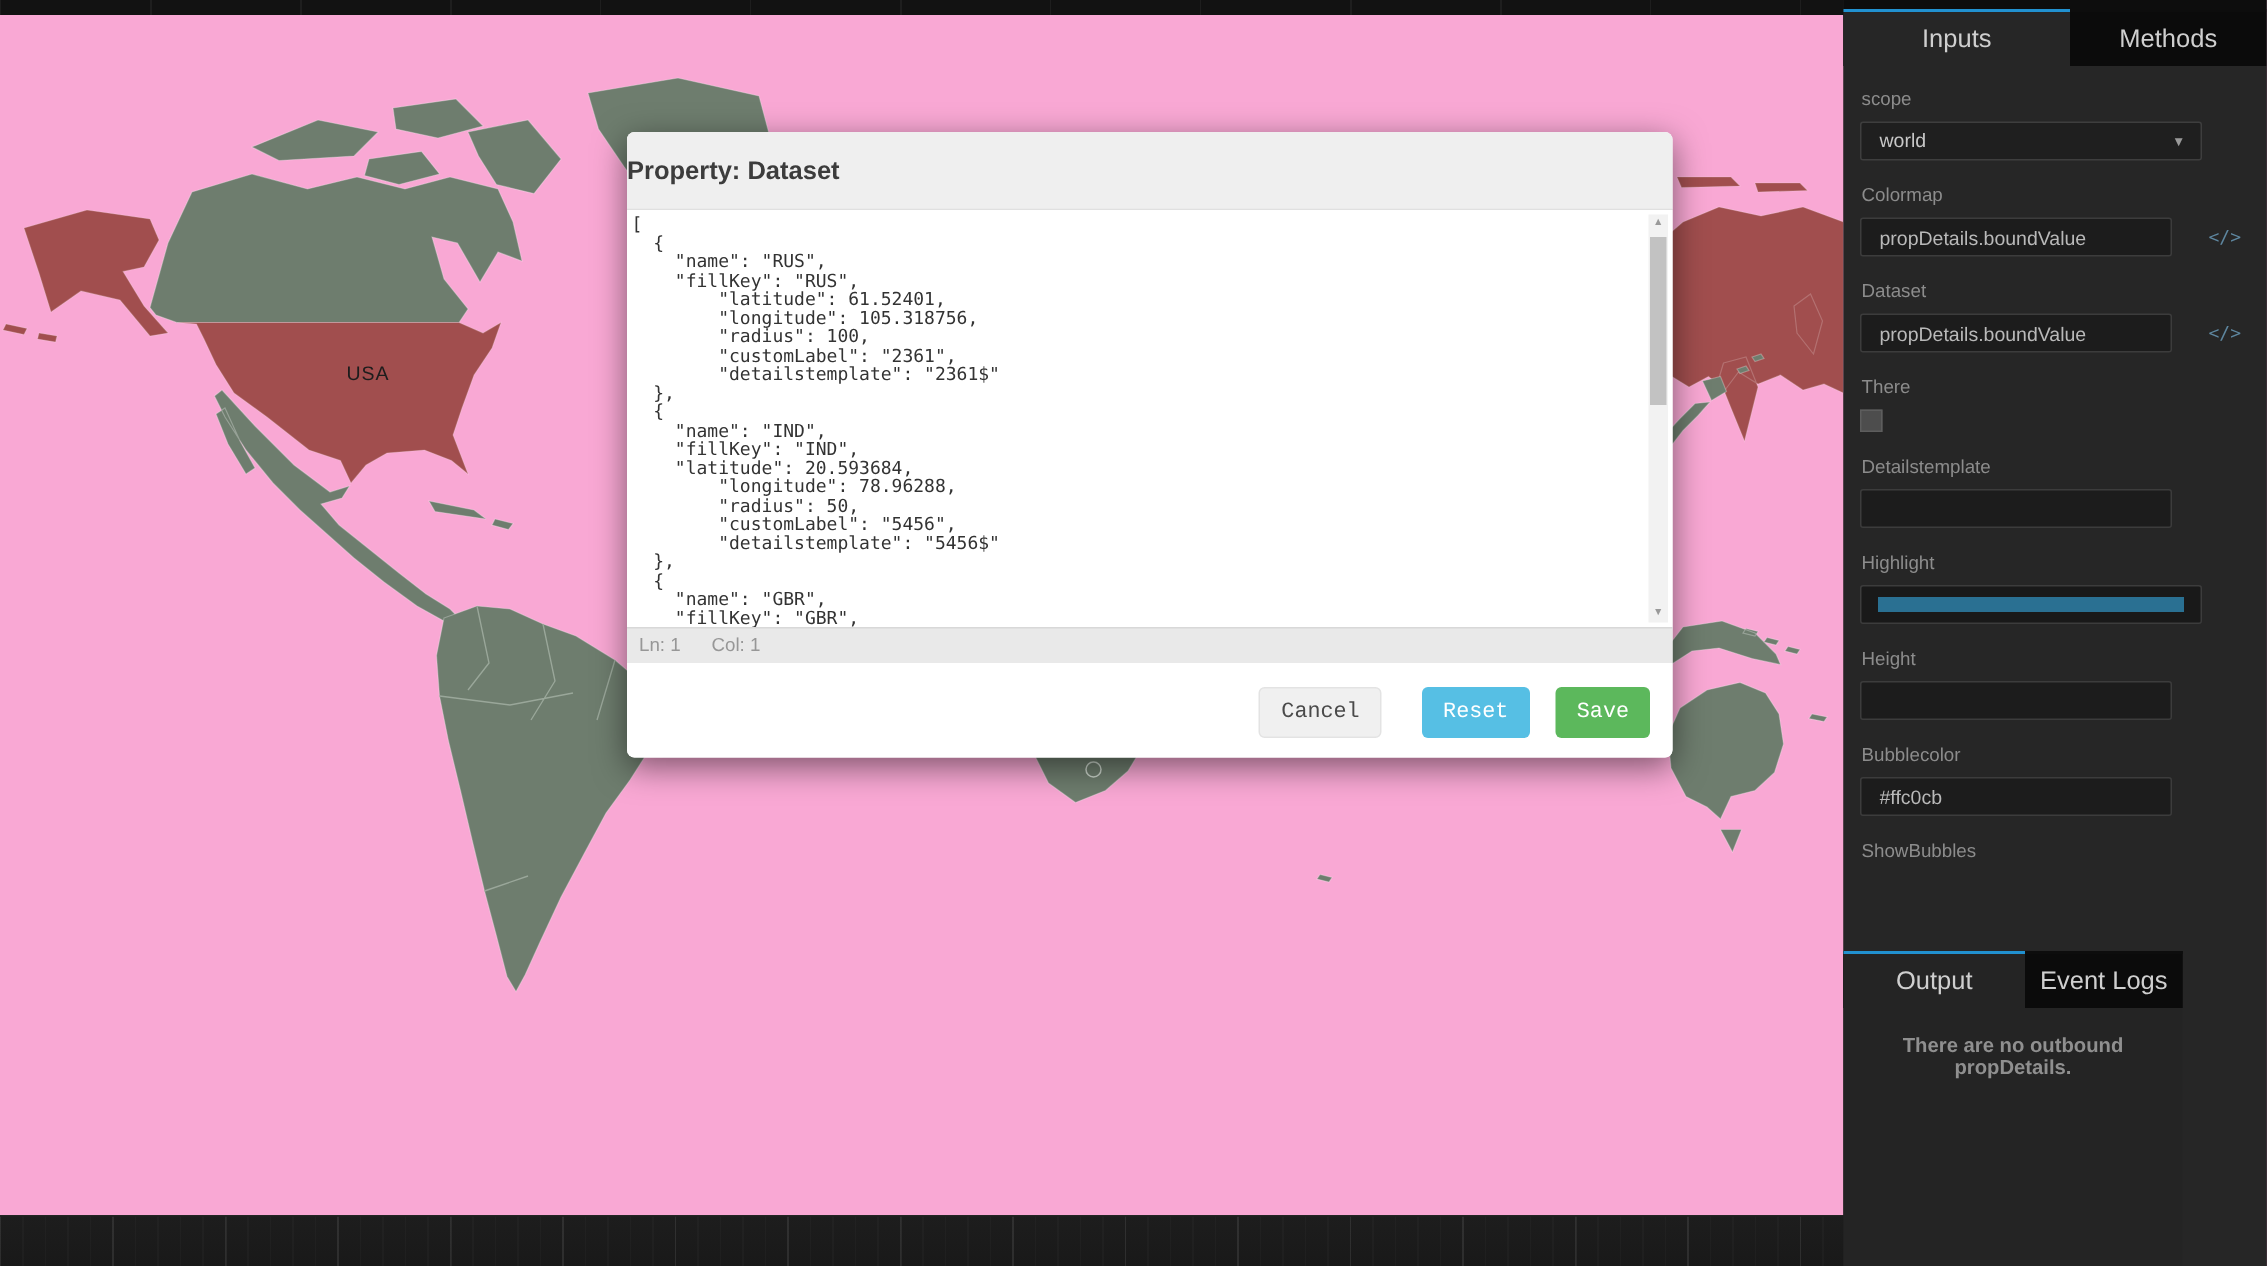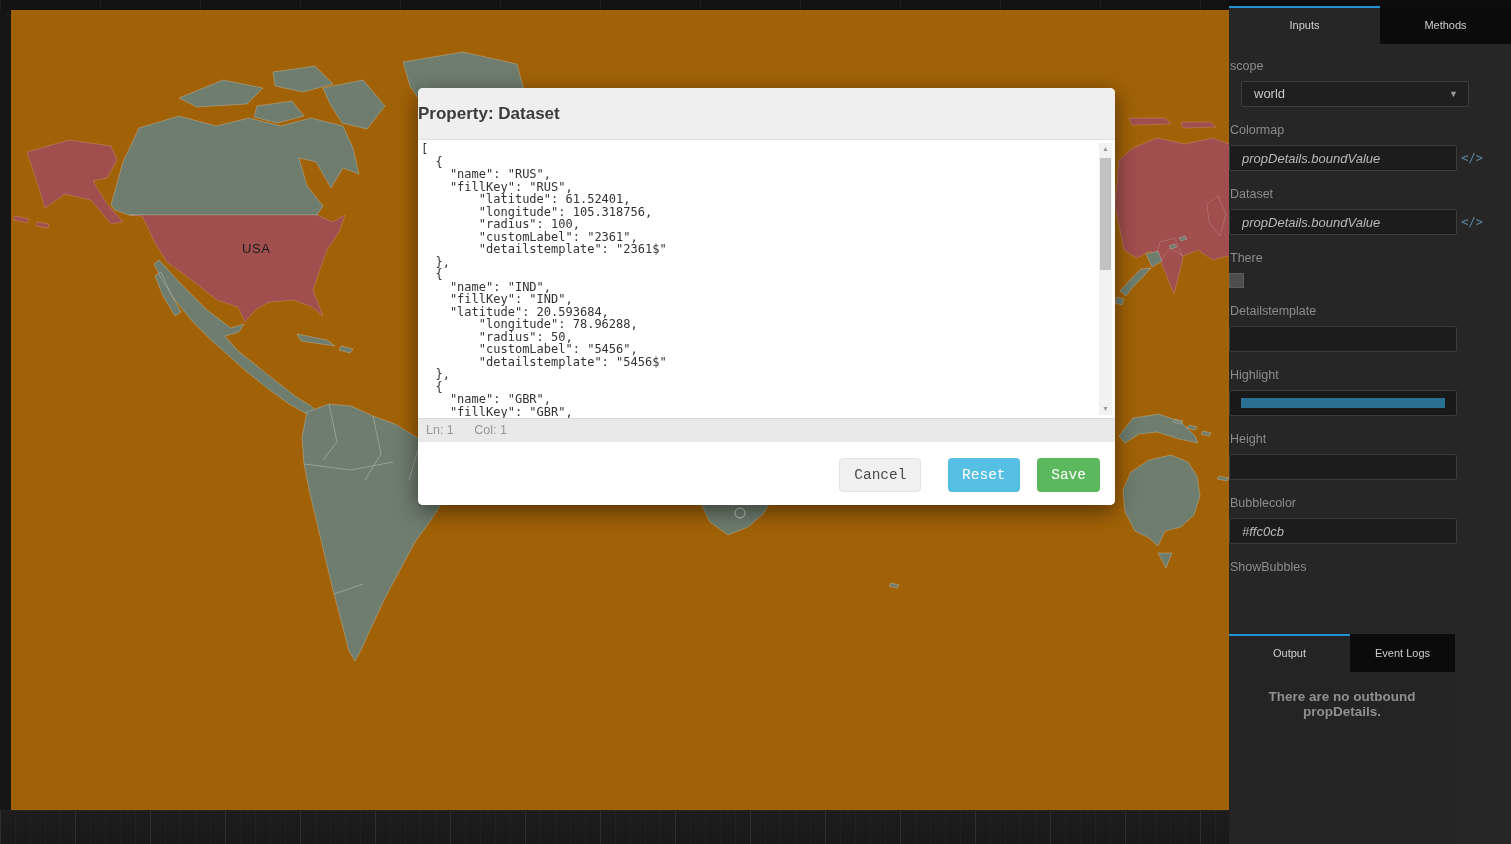--- a/index.html
+++ b/index.html
@@ -8,21 +8,21 @@
 
   
   .top-strip { position:absolute; left:0; top:0; width:1229px; height:10px; background:
     repeating-linear-gradient(90deg, rgba(255,255,255,0.05) 0 1px, transparent 1px 100px), #121212; }
   .bottom-strip { position:absolute; left:0; top:810px; width:1229px; height:34px; background:
     repeating-linear-gradient(90deg, rgba(255,255,255,0.065) 0 1px, transparent 1px 75px),
     repeating-linear-gradient(90deg, rgba(255,255,255,0.025) 0 1px, transparent 1px 15px),
     linear-gradient(#1d1d1d,#191919); border-top:1px solid #242424; }
 
   
-  .map-widget { position:absolute; left:11px; top:10px; width:1229px; height:800px; background:#a16207; overflow:hidden; }
+  .map-widget { position:absolute; left:0; top:10px; width:1229px; height:800px; background:#f9a8d4; overflow:hidden; }
   .map-widget svg { display:block; }
   .land  { fill:#6e7d6e; stroke:rgba(245,245,245,0.30); stroke-width:0.8; }
   .cred  { fill:#a14e4e; stroke:rgba(245,235,235,0.22); stroke-width:0.8; }
   .inner-border { fill:none; stroke:#9aa79a; stroke-width:0.9; }
   .map-label { font-family:"Liberation Sans",sans-serif; font-size:13px; fill:#1c1c1c; letter-spacing:0.6px; }
 
   
   .modal { position:absolute; left:418px; top:88px; width:697px; height:417px; border-radius:5px;
     box-shadow:0 6px 22px rgba(0,0,0,0.5); background:#fff; }
   .modal-header { height:52px; background:#efefef; border-bottom:1px solid #e0e0e0; border-radius:5px 5px 0 0;
@@ -41,33 +41,33 @@
     border-radius:0 0 5px 5px; text-align:right; padding:16px 15px 0 0;font-family:Liberation Mono, monospace; }
   .btn { display:inline-block; height:34px; line-height:32px; padding:0 14px; font-size:14.5px;
     border-radius:4px; border:none; cursor:pointer; font-family:inherit; vertical-align:top; }
   .btn-cancel { background:#f0f0f0; color:#4a4a4a; border:1px solid #e3e3e3; }
   .btn-reset  { background:#56bfe4; color:#fff; margin-left:17px; }
   .btn-save   { background:#5cb85c; color:#fff; margin-left:8px; }
 
   
   .sidebar { position:absolute; left:1229px; top:0; width:282px; height:844px; background:#262626; }
   .tabbar { display:flex; height:44px; background:#0d0d0d; }
-  .tabbar .tab { margin-top:6px; height:38px; line-height:35px; text-align:center; font-size:11px; color:#cfcfcf; cursor:pointer; }
+  .tabbar .tab { margin-top:6px; height:38px; line-height:35px; text-align:center; font-size:17px; color:#cfcfcf; cursor:pointer; }
   .tab-active   { border-top:2px solid #2191d0; background:#262626; }
   .tab-inactive { border-top:2px solid #0d0d0d; background:#0b0b0b; color:#c2c2c2; }
   .w-left { width:151px; } .w-right { width:131px; }
 
-  .sb-fields { }
+  .sb-fields { padding-left:11px; }
   .field { width:228px; position:relative; }
   .field .flabel { display:block; font-size:12.5px; color:#8c8c8c; margin:16px 0 8px 1px; }
   .field:first-child .flabel { margin-top:15px; }
-  .tinput { width:228px; height:26px; background:#1c1c1c; border:1px solid #3c3c3c; border-radius:2px;
-    color:#b9b9b9; font-size:13px; padding:0 12px; font-family:inherit; outline:none;font-style:italic; }
+  .tinput { width:208px; height:26px; background:#1c1c1c; border:1px solid #3c3c3c; border-radius:2px;
+    color:#b9b9b9; font-size:13px; padding:0 12px; font-family:inherit; outline:none; }
   .selectbox { position:relative; width:228px; height:26px; background:#1f1f1f; border:1px solid #3e3e3e;
-    border-radius:2px; color:#c8c8c8; font-size:13px; line-height:24px; padding:0 12px; cursor:pointer;margin-left:12px; }
+    border-radius:2px; color:#c8c8c8; font-size:13px; line-height:24px; padding:0 12px; cursor:pointer; }
   .chevron { position:absolute; right:10px; top:0; font-size:9px; color:#9a9a9a; line-height:24px; }
   .code-icon { position:absolute; right:-26px; top:4px; color:#5e87a0; font-size:12px;
     font-family:"DejaVu Sans Mono", monospace; cursor:pointer; }
   .checkbox { width:15px; height:15px; background:#4d4d4d; border:1px solid #5d5d5d; margin:2px 0 6px 0; cursor:pointer; }
   .hl-wrap { position:relative; width:228px; height:26px; background:#191919; border:1px solid #3c3c3c; border-radius:2px; }
   .hl-bar { position:absolute; left:11px; right:11px; top:7px; bottom:7px; background:#2a7092; }
 
   .output-panel { position:absolute; left:0; top:634px; width:226px; bottom:0; background:#242424; }
   .output-panel .tabbar { height:38px; background:#0d0d0d; }
   .output-panel .tab { margin-top:0; border-top-width:2px; }

